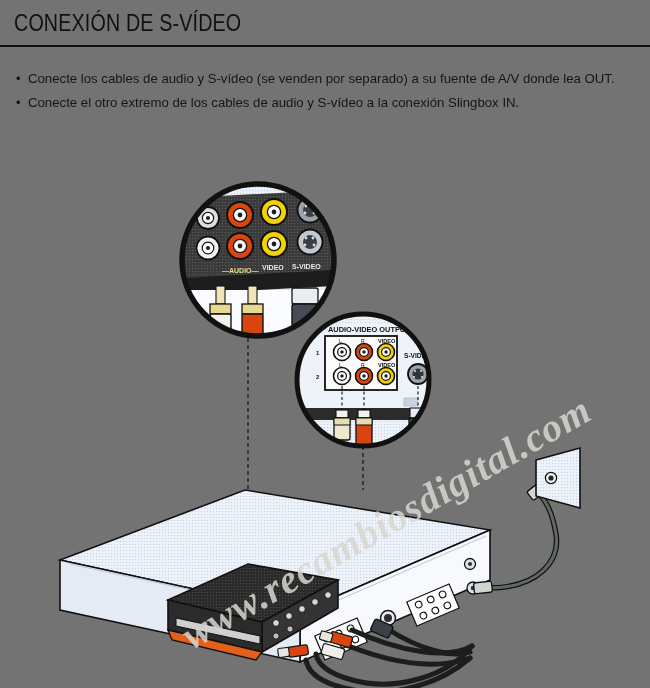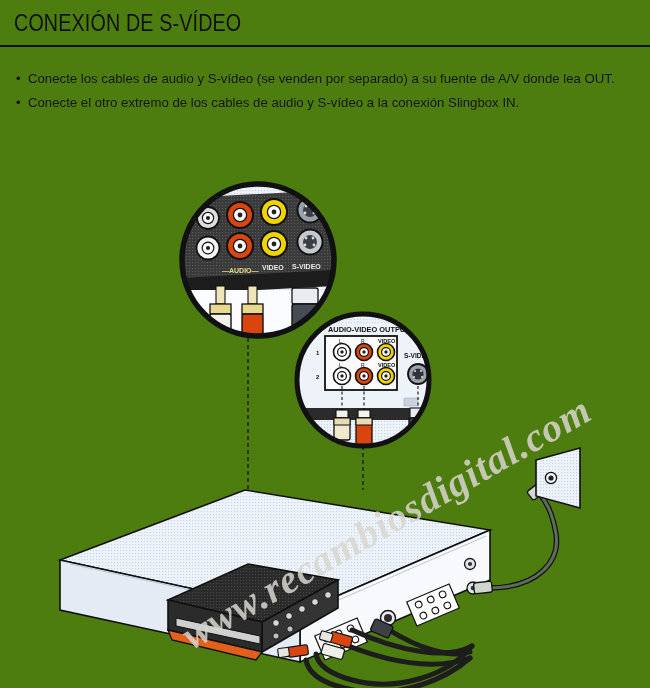--- a/index.html
+++ b/index.html
@@ -4,21 +4,21 @@
 <style>
   html,body{margin:0;padding:0;}
   body{
     width:650px;height:688px;
     background:#fdfdfb;
     font-family:"Liberation Sans", sans-serif;
     color:#1a1a1a;
     overflow:hidden;
     position:relative;
   }
-  .page{position:relative;width:650px;height:688px;overflow:hidden;background:#4d7c0f;}
+  .page{position:relative;width:650px;height:688px;overflow:hidden;background:#737373;}
 
   
   .title{
     position:absolute;left:14px;top:9px;
     font-size:24px;
     font-weight:400;
     letter-spacing:.2px;
     transform:scaleX(.82);
     transform-origin:left center;
     color:#111;

